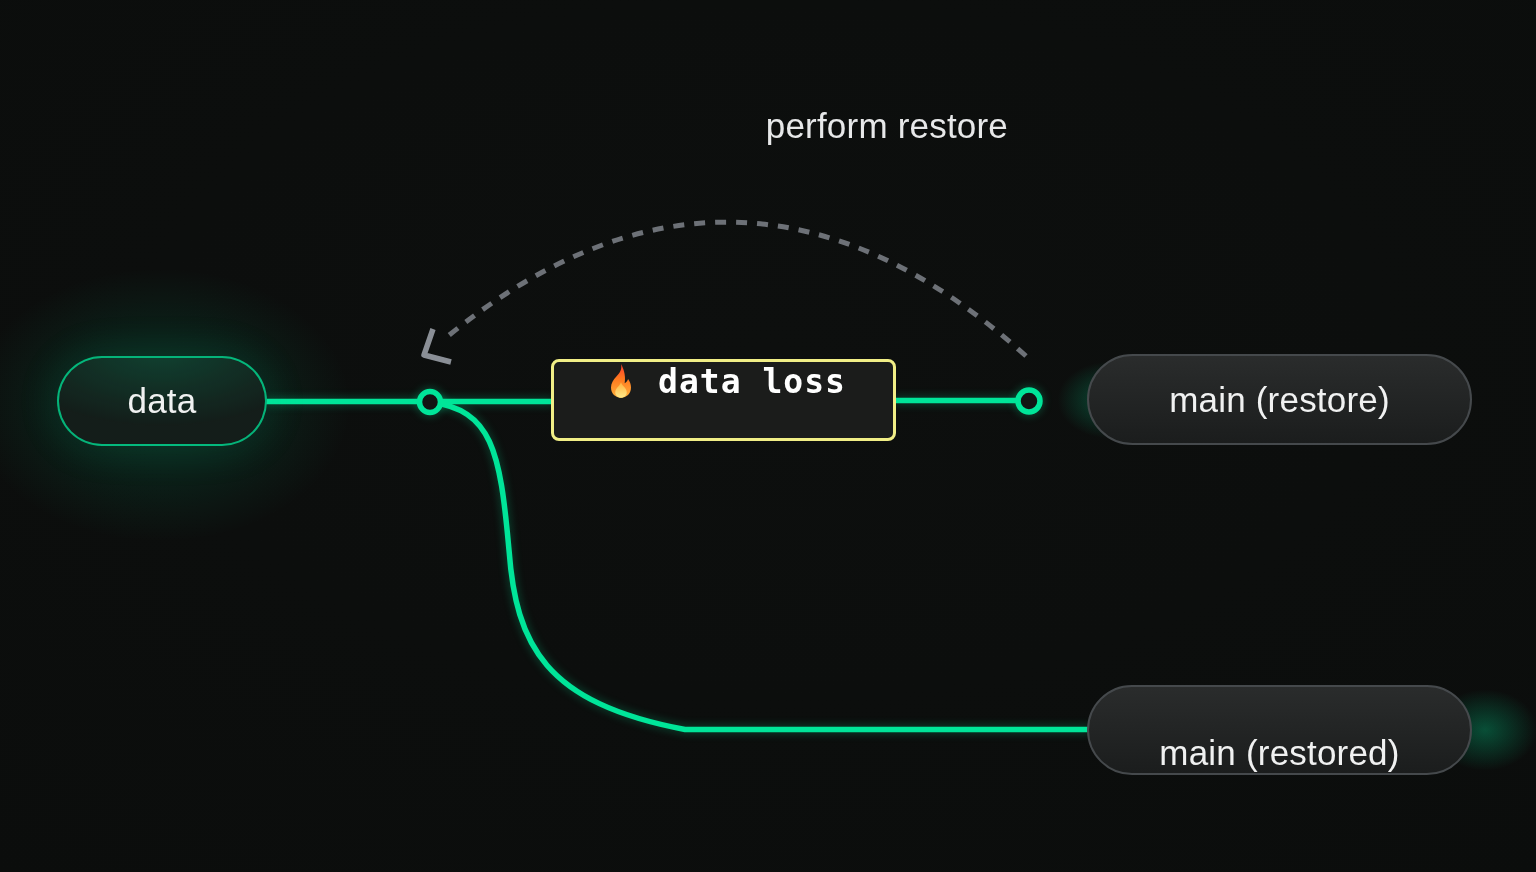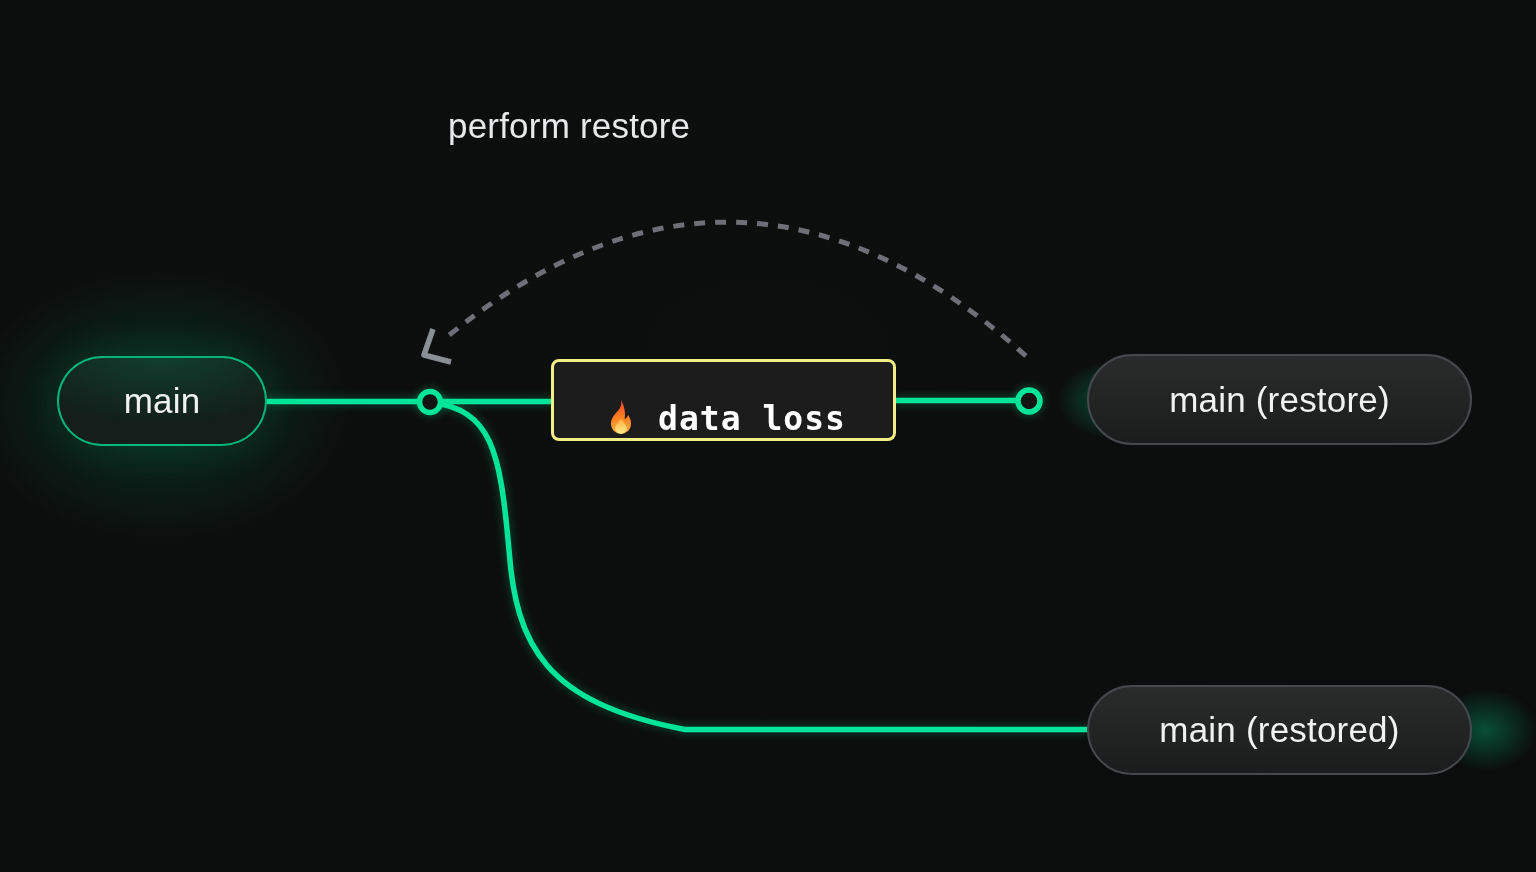--- a/index.html
+++ b/index.html
@@ -59,21 +59,21 @@
     stroke: #8a8f96;
     stroke-width: 5.5;
     fill: none;
     stroke-linejoin: round;
   }
   .annotation {
     position: absolute;
     left: 448px;
     top: 102px;
     width: 560px;
-    text-align: left;
+    text-align: right;
     color: #e7e8e9;
     font-size: 35px;
     line-height: 47px;
     letter-spacing: 0.2px;
   }
   .annotation span { display: block; }
   .pill {
     position: absolute;
     display: flex;
     align-items: center;
@@ -90,30 +90,30 @@
     background:
       radial-gradient(130% 150% at 50% -10%, rgba(0,229,153,0.20), rgba(0,229,153,0.02) 60%),
       #141917;
     box-shadow: 0 0 45px rgba(0,229,153,0.12);
   }
   .pill-gray {
     border: 2px solid #45494c;
     background: linear-gradient(180deg, #2a2c2c 0%, #1b1d1d 100%);
   }
   .pill-backup { left: 1087px; top: 354px; width: 385px; height: 91px; }
-  .pill-restored { left: 1087px; top: 685px; width: 385px; height: 90px; }
+  .pill-restored { left: 1087px; top: 685px; width: 385px; height: 90px; align-items: flex-end; }
   .event-box {
     position: absolute;
     left: 551px; top: 359px; width: 345px; height: 82px;
     box-sizing: border-box;
     background: #1b1c1b;
     border: 3px solid #f1ee86;
     border-radius: 8px;
     display: flex;
-    align-items: flex-end;
+    align-items: flex-start;
     justify-content: center;
     gap: 17px;
   }
   .event-label {
     font-family: "DejaVu Sans Mono", "Liberation Mono", monospace;
     font-weight: 700;
     font-size: 33px;
     color: #ffffff;
     letter-spacing: 1px;
   }
@@ -140,21 +140,21 @@
 
     <circle class="node-ring" cx="430" cy="402" r="10.5"></circle>
     <circle class="node-ring" cx="1029" cy="401" r="11"></circle>
   </svg>
 
   <div class="annotation">
     <span>perform restore</span>
   </div>
 
   <div class="pill pill-main">
-    <span>main</span>
+    <span>data</span>
   </div>
 
   <div class="pill pill-gray pill-backup">
     <span>main (restore)</span>
   </div>
 
   <div class="pill pill-gray pill-restored">
     <span>main (restored)</span>
   </div>
 

